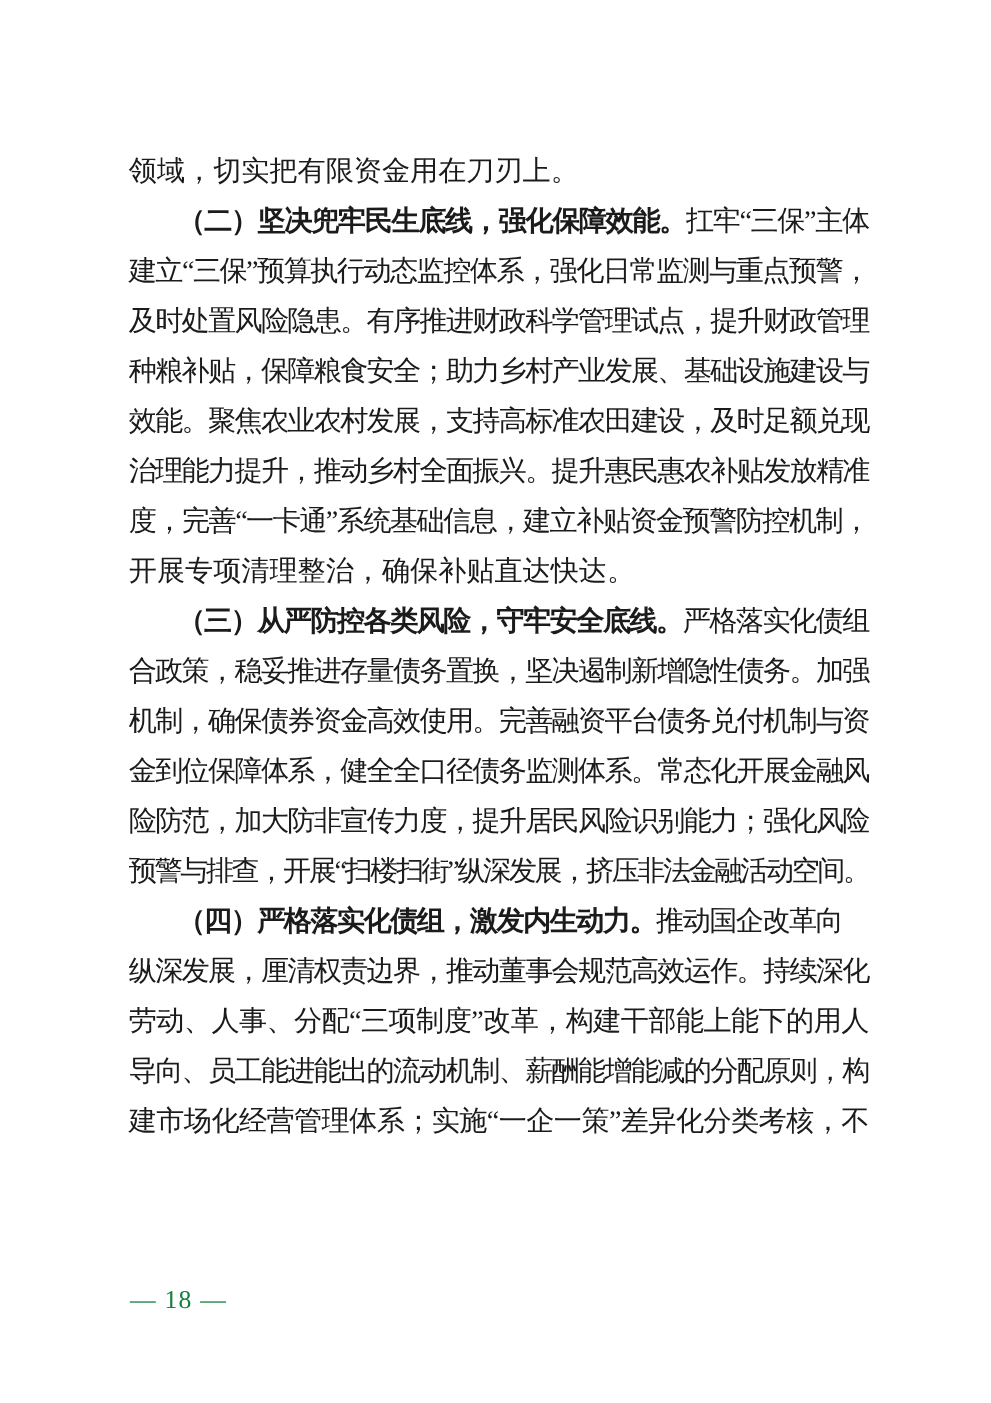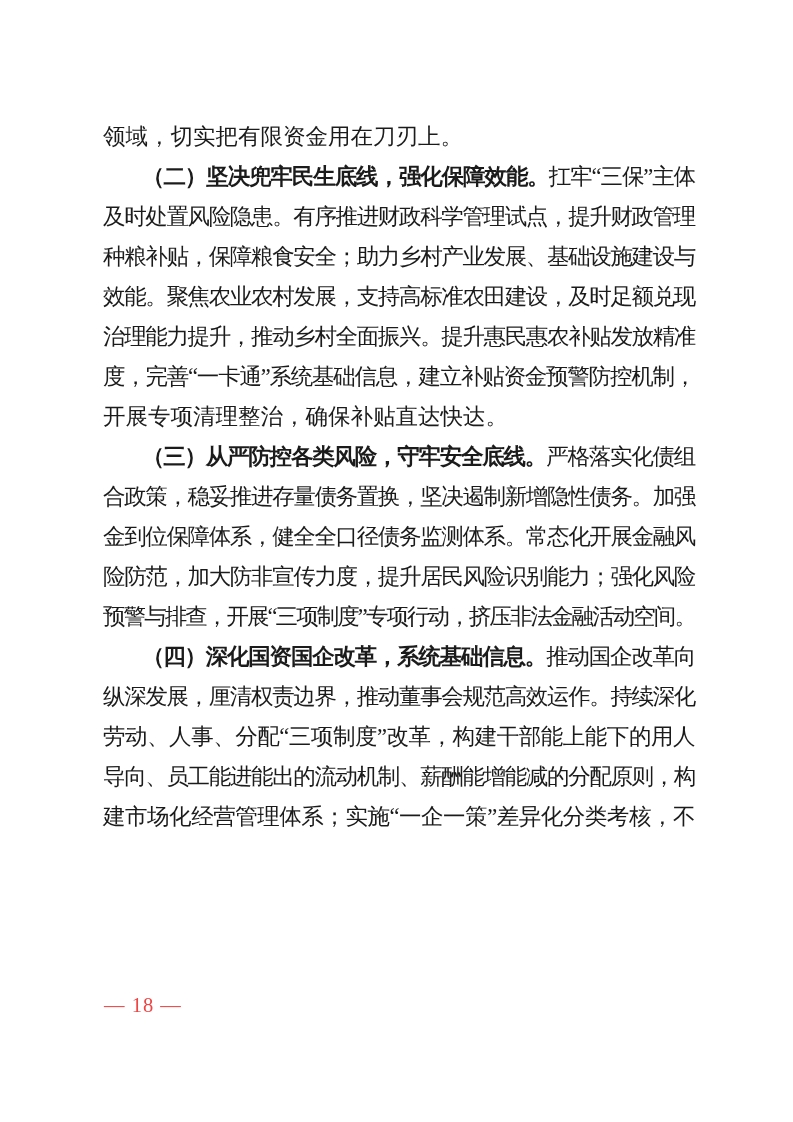--- a/index.html
+++ b/index.html
@@ -33,45 +33,47 @@
   }
   .line.indent {
     padding-left: 39px;
   }
   .hd {
     font-weight: 700;
   }
   .footer {
     position: absolute;
     left: 104px;
-    top: 987px;
+    top: 1022px;
     height: 36px;
     line-height: 36px;
     font-size: 20.5px;
     letter-spacing: 1px;
-    color: #ef4444;
+    color: #15803d;
   }
 </style>
 </head>
 <body>
 
 <div class="text-block">
   <div class="line end"><span class="fit">领域，切实把有限资金用在刀刃上。</span></div>
   <div class="line indent"><span class="fit" style="letter-spacing: -1.09201px;"><b class="hd">（二）坚决兜牢民生底线，强化保障效能。</b><span>扛牢“三保”主体</span></span></div>
+  <div class="line"><span class="fit" style="letter-spacing: -1.2236px;">建立“三保”预算执行动态监控体系，强化日常监测与重点预警，</span></div>
   <div class="line"><span class="fit" style="letter-spacing: -1.35714px;">及时处置风险隐患。有序推进财政科学管理试点，提升财政管理</span></div>
   <div class="line"><span class="fit" style="letter-spacing: -1.35714px;">种粮补贴，保障粮食安全；助力乡村产业发展、基础设施建设与</span></div>
   <div class="line"><span class="fit" style="letter-spacing: -1.35714px;">效能。聚焦农业农村发展，支持高标准农田建设，及时足额兑现</span></div>
   <div class="line"><span class="fit" style="letter-spacing: -1.35714px;">治理能力提升，推动乡村全面振兴。提升惠民惠农补贴发放精准</span></div>
   <div class="line"><span class="fit" style="letter-spacing: -1.2236px;">度，完善“一卡通”系统基础信息，建立补贴资金预警防控机制，</span></div>
   <div class="line end"><span class="fit">开展专项清理整治，确保补贴直达快达。</span></div>
   <div class="line indent"><span class="fit" style="letter-spacing: -1.23077px;"><b class="hd">（三）从严防控各类风险，守牢安全底线。</b><span>严格落实化债组</span></span></div>
   <div class="line"><span class="fit" style="letter-spacing: -1.35714px;">合政策，稳妥推进存量债务置换，坚决遏制新增隐性债务。加强</span></div>
+  <div class="line"><span class="fit" style="letter-spacing: -1.35714px;">机制，确保债券资金高效使用。完善融资平台债务兑付机制与资</span></div>
   <div class="line"><span class="fit" style="letter-spacing: -1.35714px; font-family: Liberation Serif, serif;">金到位保障体系，健全全口径债务监测体系。常态化开展金融风</span></div>
   <div class="line"><span class="fit" style="letter-spacing: -1.35714px;">险防范，加大防非宣传力度，提升居民风险识别能力；强化风险</span></div>
-  <div class="line"><span class="fit" style="letter-spacing: -1.93281px;">预警与排查，开展“三项制度”专项行动，挤压非法金融活动空间。</span></div>
-  <div class="line indent"><span class="fit" style="letter-spacing: -1.23077px;"><b class="hd">（四）深化国资国企改革，系统基础信息。</b><span>推动国企改革向</span></span></div>
+  <div class="line"><span class="fit" style="letter-spacing: -1.93281px;">预警与排查，开展“扫楼扫街”纵深发展，挤压非法金融活动空间。</span></div>
+  <div class="line indent"><span class="fit" style="letter-spacing: -1.23077px;"><b class="hd">（四）严格落实化债组，激发内生动力。</b><span>推动国企改革向</span></span></div>
   <div class="line"><span class="fit" style="letter-spacing: -1.35714px;">纵深发展，厘清权责边界，推动董事会规范高效运作。持续深化</span></div>
   <div class="line"><span class="fit" style="letter-spacing: -0.463728px;">劳动、人事、分配“三项制度”改革，构建干部能上能下的用人</span></div>
   <div class="line"><span class="fit" style="letter-spacing: -1.35714px;">导向、员工能进能出的流动机制、薪酬能增能减的分配原则，构</span></div>
   <div class="line"><span class="fit" style="letter-spacing: -0.463728px;">建市场化经营管理体系；实施“一企一策”差异化分类考核，不</span></div>
 </div>
 
 <div class="footer">— 18 —</div>
 
 </body></html>

